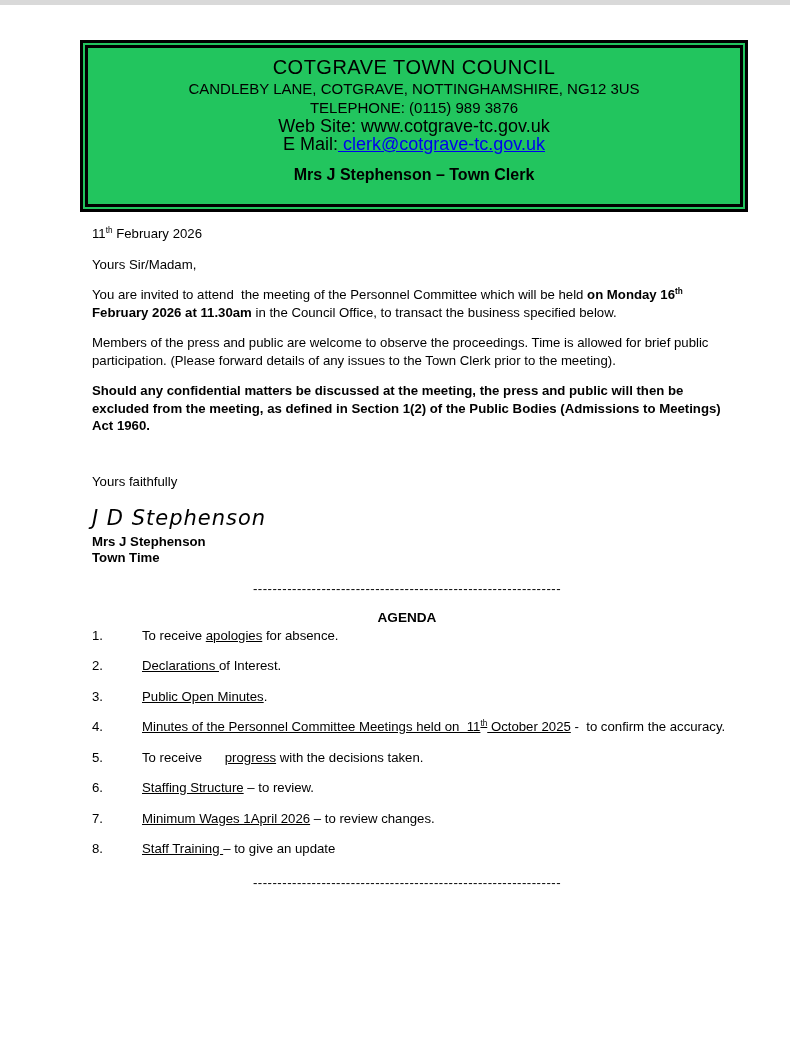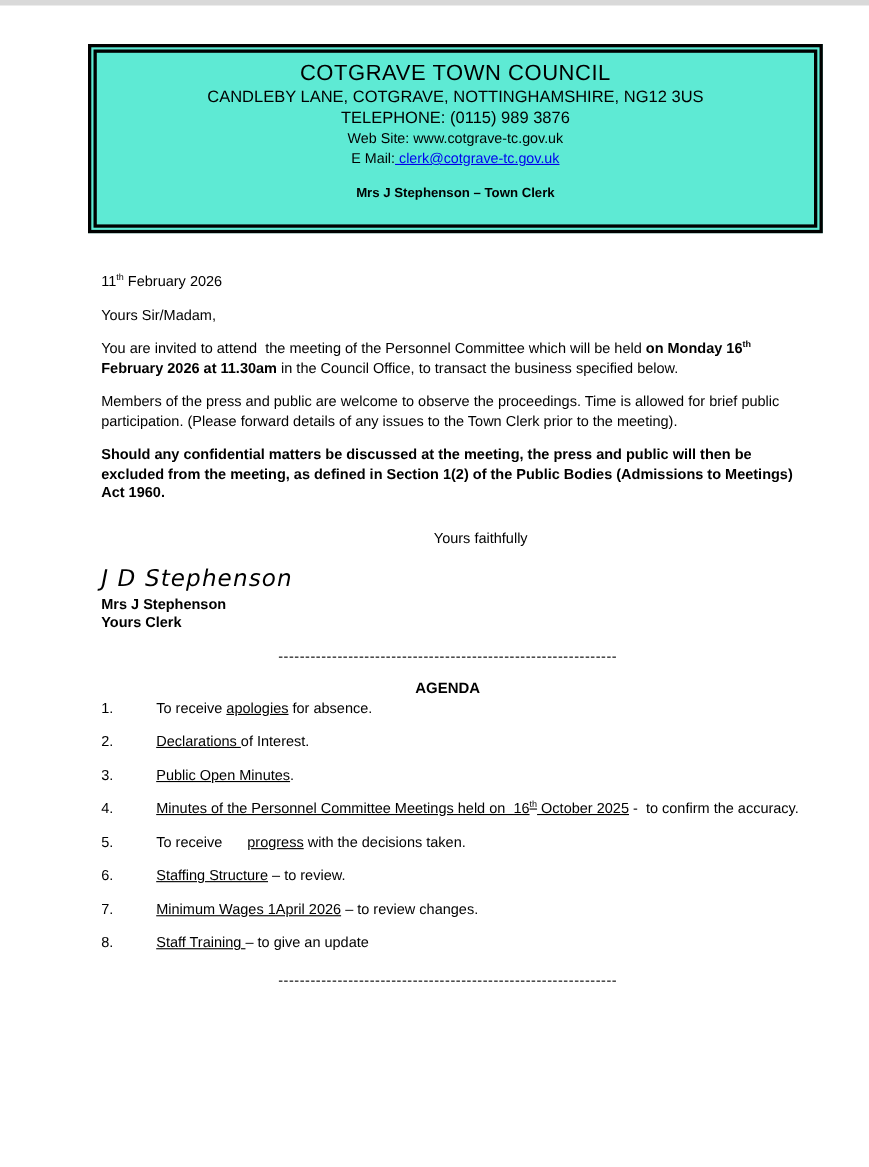--- a/index.html
+++ b/index.html
@@ -14,45 +14,45 @@
   .top-strip {
     position: absolute; left: 0; top: 0;
     width: 790px; height: 5px;
     background: #d9d9d9;
   }
   
   .lh-outer {
     position: absolute; left: 80px; top: 40px;
     width: 668px; height: 172px;
     border: 3px solid #000;
-    background: #5eead4;
+    background: #22c55e;
   }
   .lh-inner {
     position: absolute; left: 2px; top: 2px; right: 2px; bottom: 2px;
     border: 3px solid #000;
     text-align: center;
     padding-top: 7px;
   }
   .lh-title   { font-size: 20px; line-height: 24px; letter-spacing: 0.5px; }
   .lh-addr    { font-size: 15px; line-height: 19px; }
-  .lh-small   { font-size: 13px; line-height: 18px; }
-  .lh-clerk   { font-size: 12px; line-height: 18px; font-weight: bold; margin-top: 13px; }
+  .lh-small   { font-size: 18px; line-height: 18px; }
+  .lh-clerk   { font-size: 16px; line-height: 18px; font-weight: bold; margin-top: 13px; }
   .email-link { text-decoration: underline; cursor: pointer; white-space: pre; }
 
   
   .letter-body {
-    position: absolute; left: 92px; top: 228px;
+    position: absolute; left: 92px; top: 206px;
     width: 690px;
     font-size: 13.2px; line-height: 17.5px;
   }
   .rich, .plain { white-space: pre-wrap; }
   .date       { margin-top: 19px; }
   .salutation { margin-top: 13px; }
   .para       { margin-top: 13px; }
-  .closing    { margin-top: 24px; text-align: center; }
+  .closing    { margin-top: 38px; }
   .signature  {
     margin-top: 12px;
     font-family: "DejaVu Sans", sans-serif;
     font-style: italic;
     font-size: 21px; line-height: 32px;
     letter-spacing: 1px;
   }
   .signoff-name { font-weight: bold; line-height: 16px; }
   .signoff-role { font-weight: bold; line-height: 16px; }
   .centerline { text-align: center; margin-right: 60px; }
@@ -87,40 +87,40 @@
   <p class="para rich"><span>You are invited to attend  the meeting of the Personnel Committee which will be held </span><span style="font-weight: bold;">on Monday 16</span><sup style="font-weight: bold;">th</sup><span>
 </span><span style="font-weight: bold;">February 2026 at 11.30am</span><span> in the Council Office, to transact the business specified below.</span></p>
   <p class="para rich"><span>Members of the press and public are welcome to observe the proceedings. Time is allowed for brief public
 participation. (Please forward details of any issues to the Town Clerk prior to the meeting).</span></p>
   <p class="para rich"><span style="font-weight: bold;">Should any confidential matters be discussed at the meeting, the press and public will then be
 excluded from the meeting, as defined in Section 1(2) of the Public Bodies (Admissions to Meetings)
 Act 1960.</span></p>
   <p class="closing plain">Yours faithfully</p>
   <div class="signature">J D Stephenson</div>
   <p class="signoff-name">Mrs J Stephenson</p>
-  <p class="signoff-role">Yours Clerk</p>
+  <p class="signoff-role">Town Time</p>
 
   <div class="divider-top centerline">---------------------------------------------------------------</div>
   <div class="agenda-title centerline">AGENDA</div>
 
   <div class="agenda-item first">
     <span class="agenda-num">1.</span>
     <span class="agenda-text"><span>To receive </span><span style="text-decoration: underline;">apologies</span><span> for absence.</span></span>
   </div>
   <div class="agenda-item">
     <span class="agenda-num">2.</span>
     <span class="agenda-text"><span style="text-decoration: underline;">Declarations </span><span>of Interest.</span></span>
   </div>
   <div class="agenda-item">
     <span class="agenda-num">3.</span>
     <span class="agenda-text"><span style="text-decoration: underline;">Public Open Minutes</span><span>.</span></span>
   </div>
   <div class="agenda-item">
     <span class="agenda-num">4.</span>
-    <span class="agenda-text"><span style="text-decoration: underline;">Minutes of the Personnel Committee Meetings held on  16</span><sup style="text-decoration: underline;">th</sup><span style="text-decoration: underline; text-align: center;"> October 2025</span><span> -  to confirm the accuracy.</span></span>
+    <span class="agenda-text"><span style="text-decoration: underline;">Minutes of the Personnel Committee Meetings held on  11</span><sup style="text-decoration: underline;">th</sup><span style="text-decoration: underline; text-align: center;"> October 2025</span><span> -  to confirm the accuracy.</span></span>
   </div>
   <div class="agenda-item">
     <span class="agenda-num">5.</span>
     <span class="agenda-text"><span>To receive </span><span style="text-decoration: underline; margin-left: 19px;">progress</span><span> with the decisions taken.</span></span>
   </div>
   <div class="agenda-item">
     <span class="agenda-num">6.</span>
     <span class="agenda-text"><span style="text-decoration: underline;">Staffing Structure</span><span> – to review.</span></span>
   </div>
   <div class="agenda-item">

